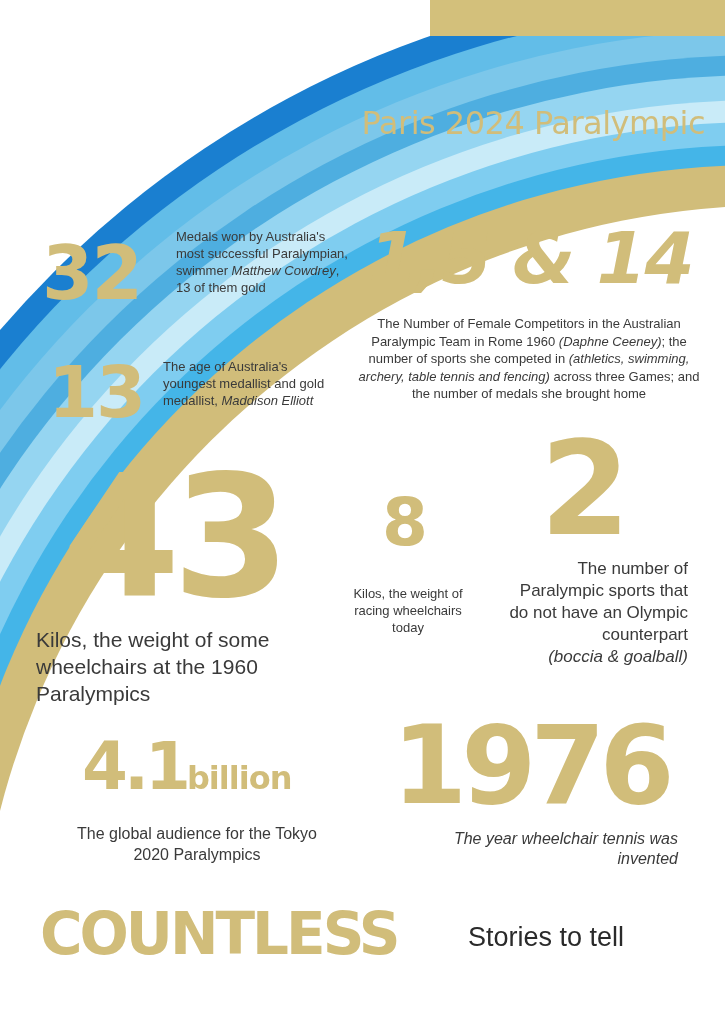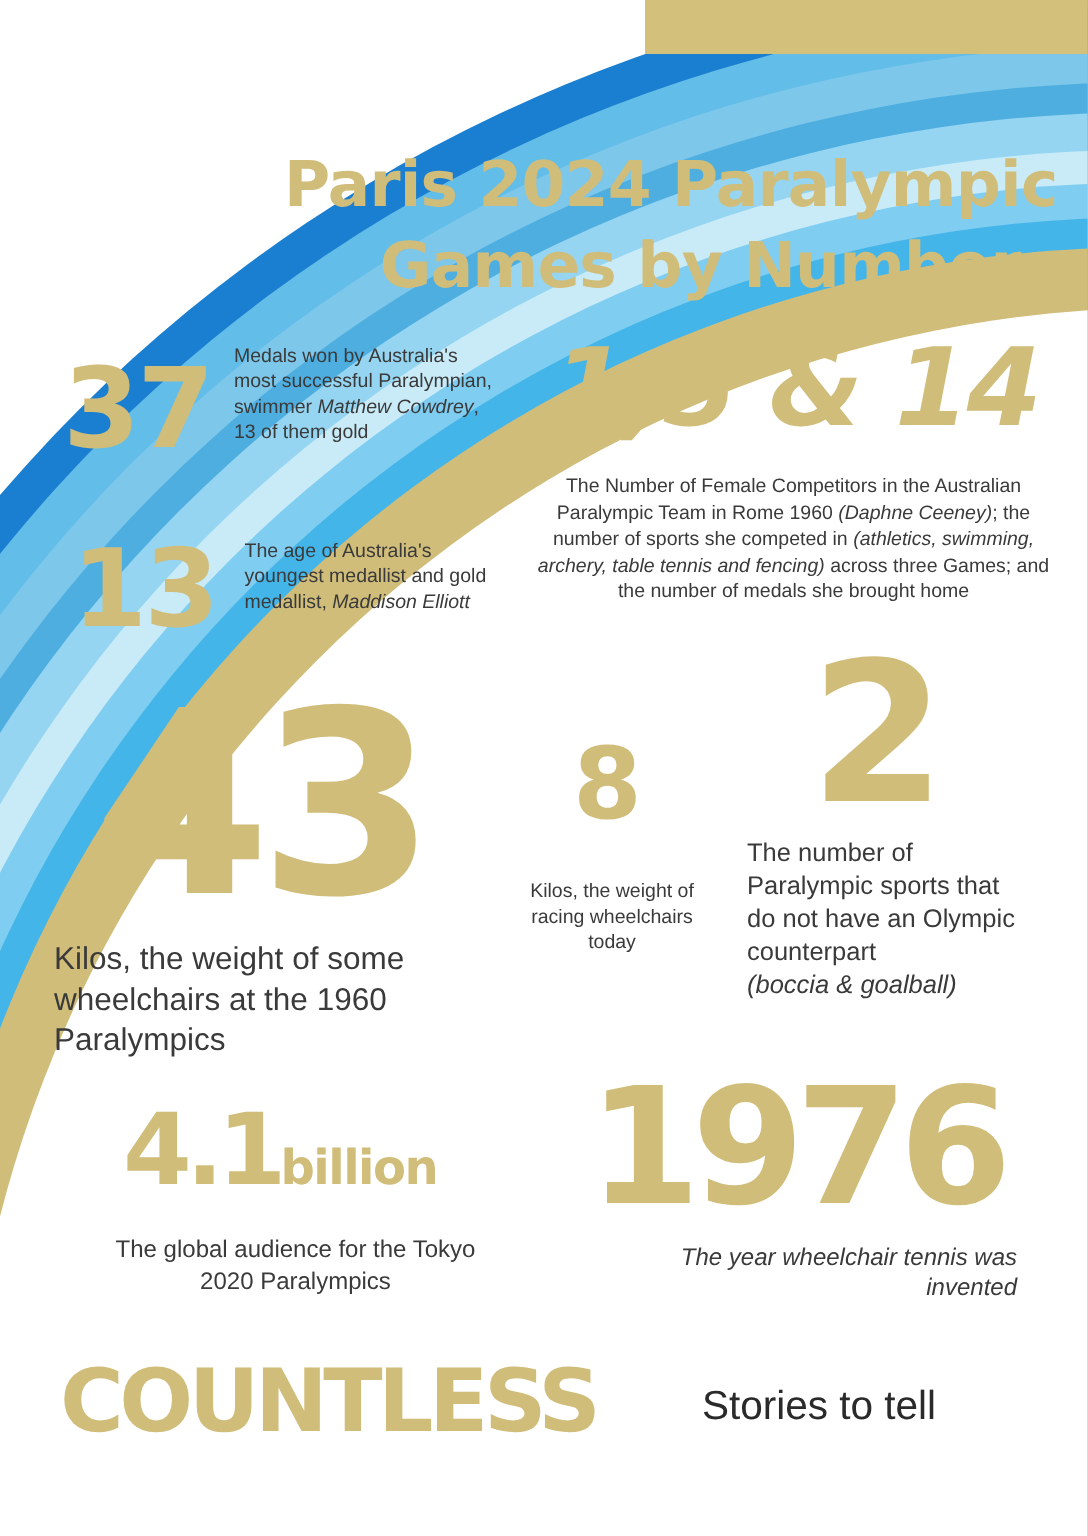--- a/index.html
+++ b/index.html
@@ -1,21 +1,21 @@
 <!DOCTYPE html>
 <html><head>
 <meta charset="utf-8">
 <style>
   html, body { margin: 0; padding: 0; }
   body { width: 725px; height: 1024px; position: relative; overflow: hidden; background: #ffffff; font-family: "Liberation Sans", sans-serif; }
   .bg-art { position: absolute; left: 0; top: 0; width: 725px; height: 1024px; }
   .big { position: absolute; font-family: "DejaVu Sans", sans-serif; font-weight: 900; color: #d1bd7a; letter-spacing: -2px; line-height: 1; white-space: nowrap; }
   .cap { position: absolute; color: #3a3a3a; font-family: "Liberation Sans", sans-serif; line-height: 1.32; }
   .cap i { font-style: italic; }
-  .title { position: absolute; right: 20px; top: 96px; text-align: right; font-family: "DejaVu Sans", sans-serif; font-weight: bold; color: #d1bd7a; font-size: 42px; line-height: 54px; letter-spacing: -0.5px; }
+  .title { position: absolute; right: 20px; top: 96px; text-align: right; font-family: "DejaVu Sans", sans-serif; font-weight: normal; color: #d1bd7a; font-size: 32px; line-height: 54px; letter-spacing: -0.5px; }
 </style>
 </head>
 <body>
 
 <svg class="bg-art" viewBox="0 0 725 1024" xmlns="http://www.w3.org/2000/svg">
   <defs>
     <clipPath id="topleft">
         <rect x="0" y="0" width="725" height="1024"></rect>
       </clipPath>
   </defs>
@@ -32,46 +32,45 @@
 
     <circle cx="760" cy="980" r="815" fill="#d1bd7a"></circle>
 
     <circle cx="780" cy="1010" r="805" fill="#ffffff"></circle>
     <rect x="430" y="0" width="295" height="36" fill="#d3c07b"></rect>
   </g>
 </svg>
 
 <div class="title">
   <div>Paris 2024 Paralympic</div>
-  <div>Games by Numbers</div>
 </div>
 
-<div class="big" style="left:42px; top:236px; font-size:74px;">37</div>
-<div class="cap" style="left:156px; top:228px; width:175px; font-size:13px;">
+<div class="big" style="left:42px; top:236px; font-size:74px;">32</div>
+<div class="cap" style="left:176px; top:228px; width:175px; font-size:13px;">
   <span>Medals won by Australia's most successful Paralympian, swimmer </span><i>Matthew Cowdrey</i><span>, 13 of them gold</span>
 </div>
 
 <div class="big" style="left:48px; top:356px; font-size:72px;">13</div>
 <div class="cap" style="left:163px; top:358px; width:175px; font-size:13px;">
   <span>The age of Australia's youngest medallist and gold medallist, </span><i>Maddison Elliott</i>
 </div>
 
 <div class="big" style="left:368px; top:222px; width:300px; text-align:center; font-size:72px;font-style:italic;">1,5 &amp; 14</div>
 <div class="cap" style="left:358px; top:315px; width:342px; text-align:center; font-size:13px; line-height:1.35;">
   <span>The Number of Female Competitors in the Australian Paralympic Team in Rome 1960 </span><i>(Daphne Ceeney)</i><span>; the number of sports she competed in </span><i>(athletics, swimming, archery, table tennis and fencing)</i><span> across three Games; and the number of medals she brought home</span>
 </div>
 
 <div class="big" style="left:62px; top:452px; font-size:170px; letter-spacing:-8px;">43</div>
 <div class="cap" style="left:36px; top:627px; width:300px; font-size:21px; line-height:1.28;">Kilos, the weight of some wheelchairs at the 1960 Paralympics</div>
 
 <div class="big" style="left:382px; top:490px; font-size:66px;">8</div>
 <div class="cap" style="left:348px; top:585px; width:120px; text-align:center; font-size:13px; line-height:1.32;">Kilos, the weight of racing wheelchairs today</div>
 
 <div class="big" style="left:540px; top:424px; font-size:130px;">2</div>
-<div class="cap" style="left:498px; top:558px; width:190px; text-align:left; font-size:17px; line-height:1.3;">
+<div class="cap" style="left:498px; top:558px; width:190px; text-align:right; font-size:17px; line-height:1.3;">
   <span>The number of Paralympic sports that do not have an Olympic counterpart</span><br><i>(boccia &amp; goalball)</i>
 </div>
 
 <div class="big" style="left:82px; top:734px; font-size:66px; letter-spacing:-4px;">
   <span>4.1</span><span style="font-size:32px; letter-spacing:-1px;">billion</span>
 </div>
 <div class="cap" style="left:62px; top:824px; width:270px; text-align:center; font-size:16px; line-height:1.3;">The global audience for the Tokyo 2020 Paralympics</div>
 
 <div class="big" style="left:392px; top:712px; font-size:108px; letter-spacing:-6px;">1976</div>
 <div class="cap" style="left:398px; top:829px; width:280px; text-align:right; font-size:16px; line-height:1.28;font-style:italic;">The year wheelchair tennis was invented</div>

